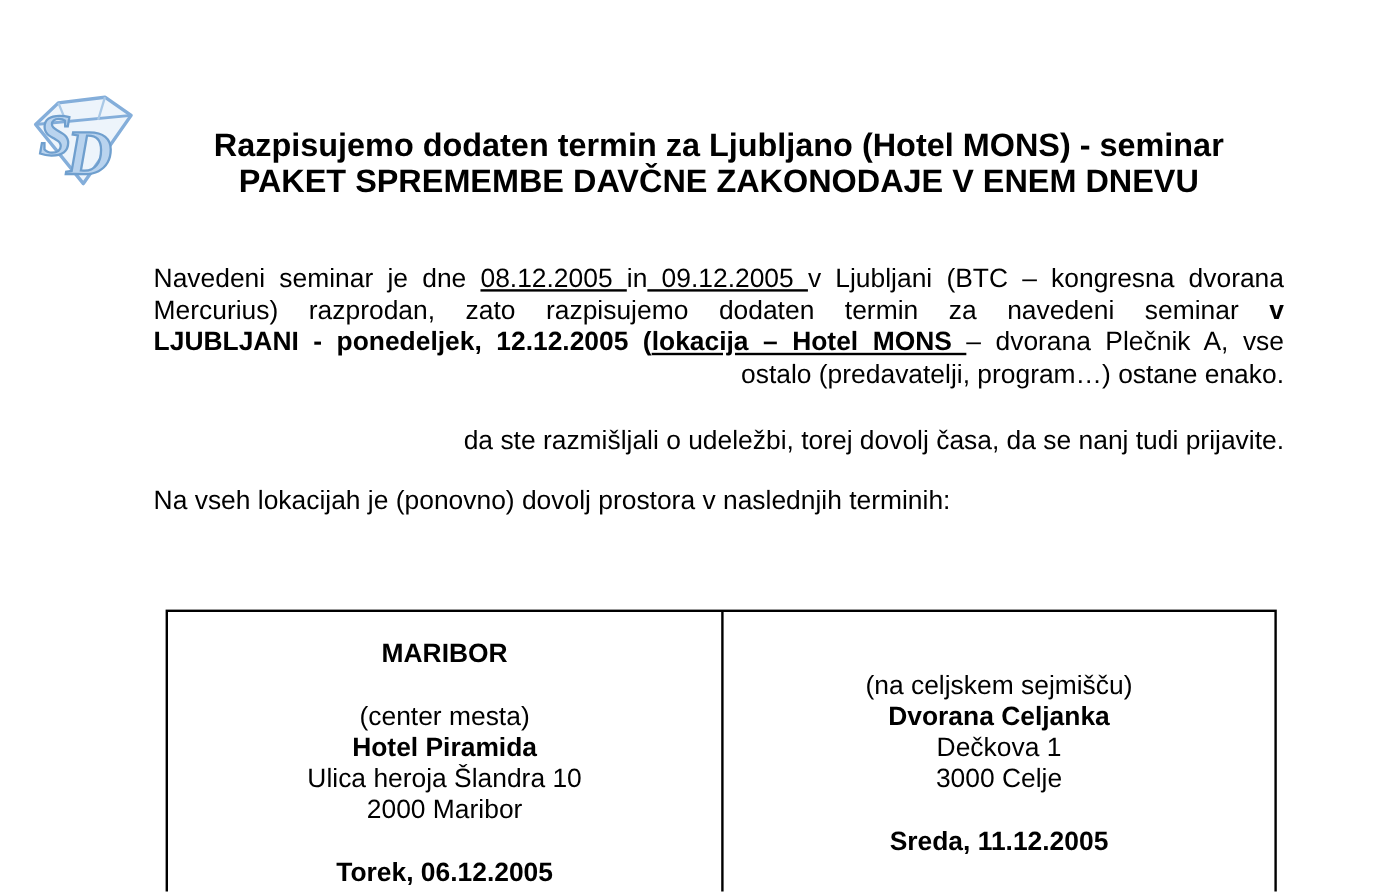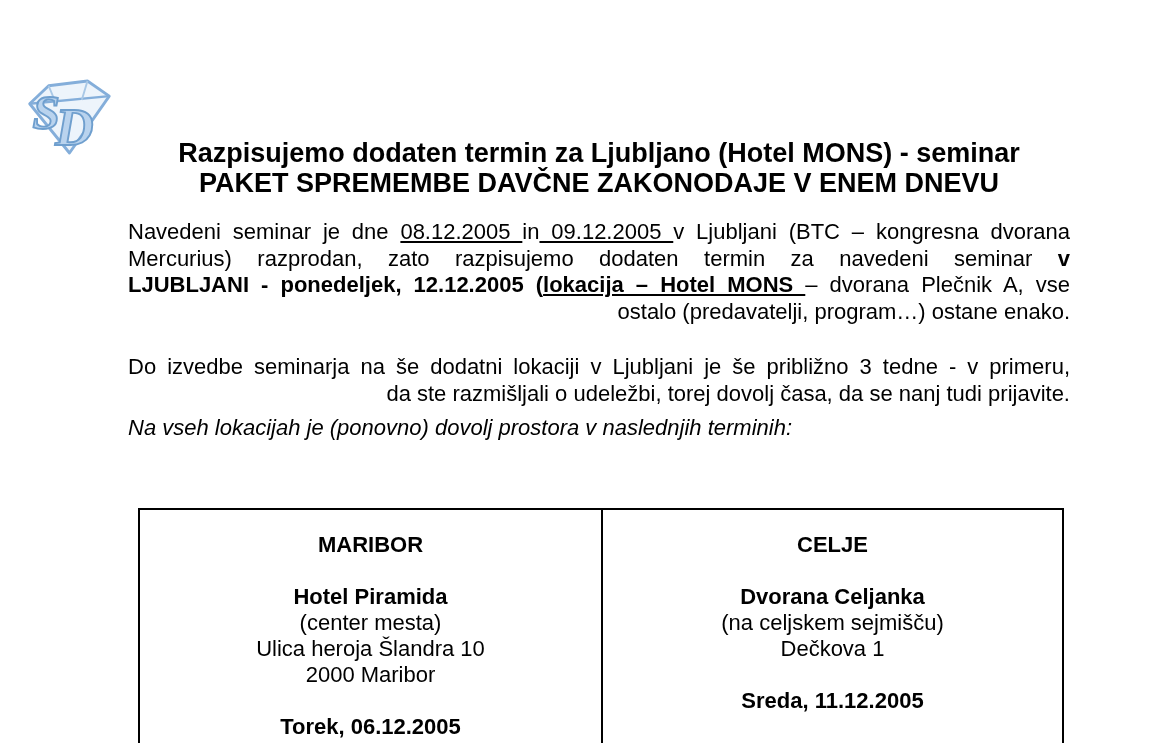--- a/index.html
+++ b/index.html
@@ -9,30 +9,30 @@
     font-family:"Liberation Sans", sans-serif;
     position:relative;
   }
   .page { position:absolute; inset:0; background:#ffffff; }
 
   .logo { position:absolute; left:24px; top:74px; width:90px; height:86px; }
 
   .doc-title {
     position:absolute; left:128px; top:106px; width:942px;
     text-align:center; font-weight:bold;
-    font-size:27px; line-height:30px; white-space:nowrap;margin-top:32px;
+    font-size:27px; line-height:30px; white-space:nowrap;
   }
 
   .para {
     position:absolute; left:128px; width:942px;
     font-size:22px; line-height:26.5px;
   }
   .p1 { top:219px; }
   .p2 { top:354px; }
-  .p3 { top:415px;font-style:italic; }
+  .p3 { top:404px; }
 
   .jline { text-align:justify; text-align-last:justify; }
   .jline.last { text-align:right; text-align-last:auto; }
 
   .b { font-weight:bold; }
   .u { text-decoration:underline; }
 
   .loc-table {
     position:absolute; left:138px; top:508px; width:926px; height:320px;
     border:2px solid #000000; display:flex; box-sizing:border-box;
@@ -66,45 +66,44 @@
   </div>
 
   <div class="para p1">
     <div class="jline"><span>Navedeni seminar je dne </span><span class="u">08.12.2005 </span><span>in</span><span class="u"> 09.12.2005 </span><span>v Ljubljani (BTC – kongresna dvorana</span></div>
     <div class="jline"><span>Mercurius) razprodan, zato razpisujemo dodaten termin za navedeni seminar </span><span class="b">v</span></div>
     <div class="jline"><span class="b">LJUBLJANI - ponedeljek, 12.12.2005 (</span><span class="b u">lokacija – Hotel MONS </span><span>– dvorana Plečnik A, vse</span></div>
     <div class="jline last"><span>ostalo (predavatelji, program…) ostane enako.</span></div>
   </div>
 
   <div class="para p2">
-    <div class="jline">Do izvedbe seminarja na še dodatni lokaciji v Ljubljani je še približno 3 tedne - v primeru,</div>
     <div class="jline last">da ste razmišljali o udeležbi, torej dovolj časa, da se nanj tudi prijavite.</div>
   </div>
 
   <div class="para p3">
     <div>Na vseh lokacijah je (ponovno) dovolj prostora v naslednjih terminih:</div>
   </div>
 
   <div class="loc-table">
 
     <div class="loc-cell">
       <div class="cell-line b">MARIBOR</div>
       <div class="blank-line"></div>
+      <div class="cell-line">(center mesta)</div>
       <div class="cell-line b">Hotel Piramida</div>
-      <div class="cell-line">(center mesta)</div>
       <div class="cell-line">Ulica heroja Šlandra 10</div>
       <div class="cell-line">2000 Maribor</div>
       <div class="blank-line"></div>
       <div class="cell-line b">Torek, 06.12.2005</div>
     </div>
 
     <div class="loc-cell">
-      <div class="cell-line b">CELJE</div>
       <div class="blank-line"></div>
+      <div class="cell-line">(na celjskem sejmišču)</div>
       <div class="cell-line b">Dvorana Celjanka</div>
-      <div class="cell-line">(na celjskem sejmišču)</div>
       <div class="cell-line">Dečkova 1</div>
+      <div class="cell-line">3000 Celje</div>
       <div class="blank-line"></div>
       <div class="cell-line b">Sreda, 11.12.2005</div>
     </div>
 
   </div>
 </div>
 
 </body></html>

